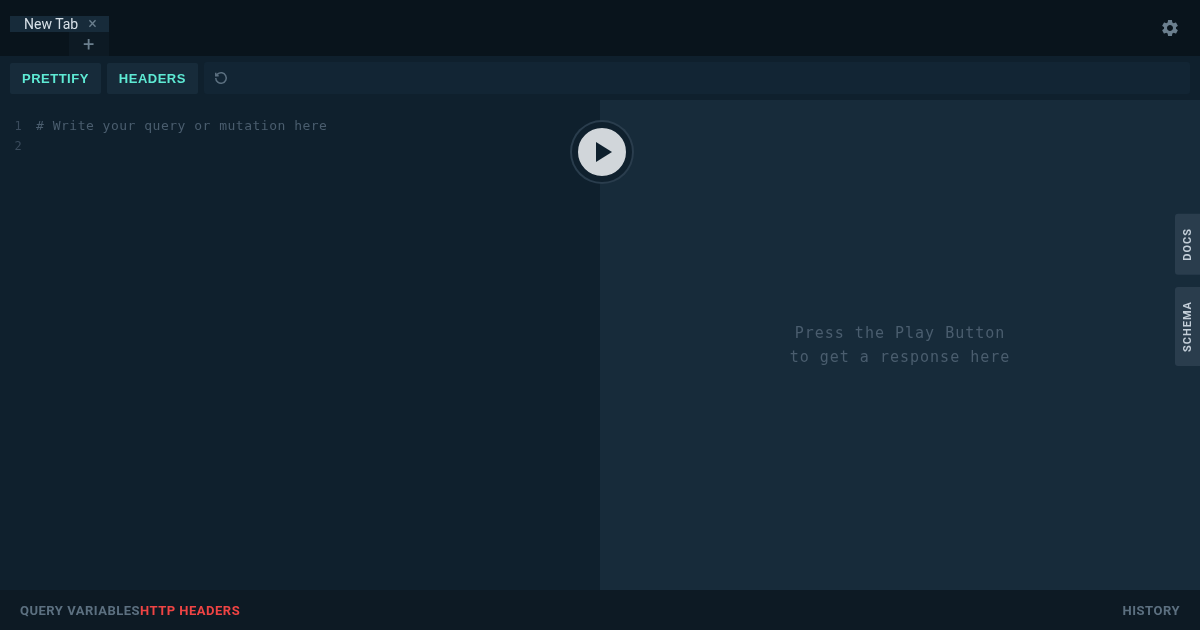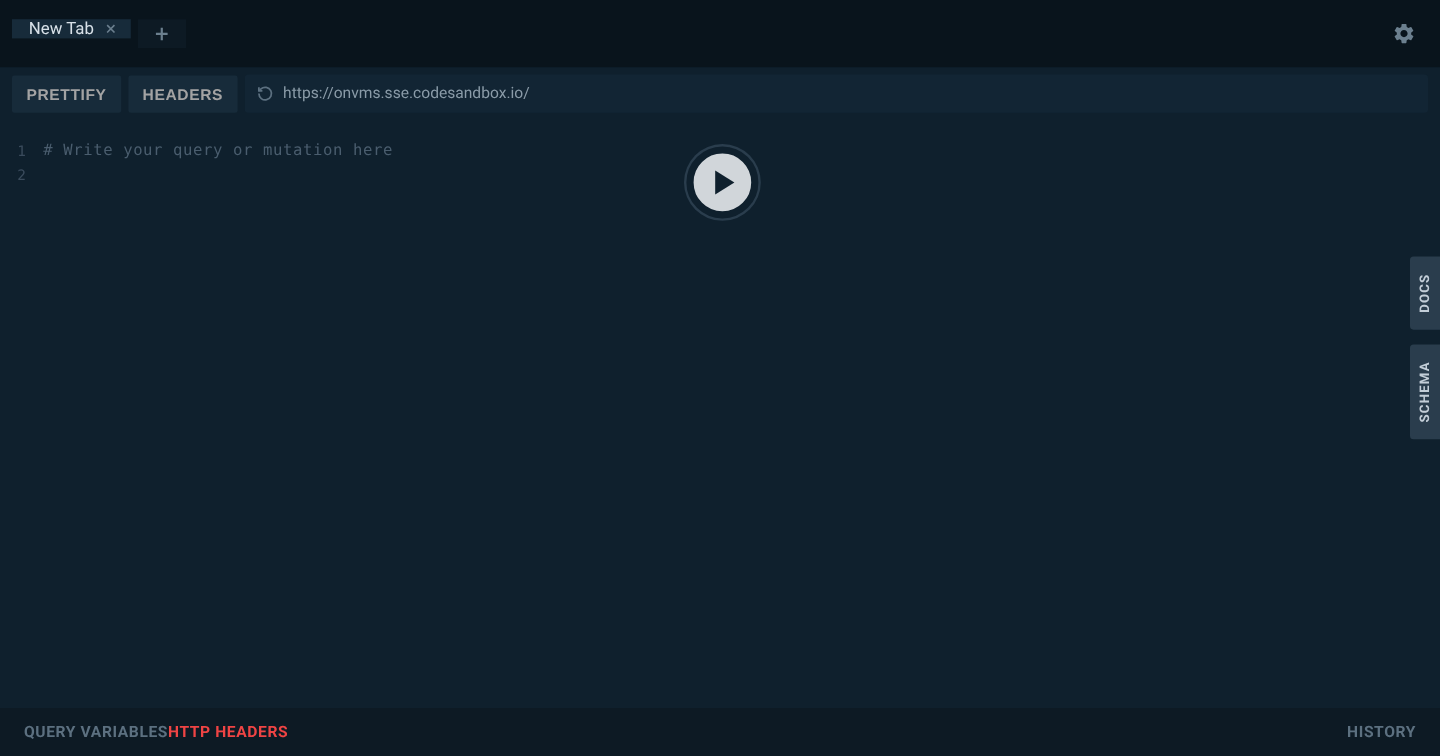--- a/index.html
+++ b/index.html
@@ -15,23 +15,24 @@
 .top-bar {
   height: 56px;
   background: #09141c;
   display: flex;
   align-items: center;
   padding: 0 10px;
   position: relative;
 }
 .tabs {
   display: flex;
-  align-items: flex-start;
+  align-items: flex-end;
   height: 40px;
   margin-top: 16px;
+  flex-direction: column;
 }
 .tab {
   display: flex;
   align-items: center;
   padding: 0 12px 0 14px;
   background: #172b3a;
   color: #d8e1e8;
   font-size: 14px;
   gap: 10px;
   cursor: pointer;
@@ -63,21 +64,21 @@
 .toolbar {
   height: 44px;
   background: #0f202d;
   display: flex;
   align-items: center;
   padding: 8px 10px;
   gap: 6px;
 }
 .btn {
   background: #172b3a;
-  color: #a3a3a3;
+  color: #5eead4;
   font-size: 13px;
   font-weight: 700;
   letter-spacing: 0.5px;
   padding: 8px 12px;
   border: none;
   cursor: pointer;
   border-radius: 2px;
 }
 .btn.copy-curl {
   background: transparent;
@@ -240,34 +241,39 @@
 <div class="toolbar">
   <button class="btn">PRETTIFY</button>
   <button class="btn">HEADERS</button>
   <div class="url-bar">
     <span class="reload-icon">
       <svg width="14" height="14" viewBox="0 0 24 24" fill="none" stroke="currentColor" stroke-width="2.5">
           <path d="M3 12a9 9 0 1 0 3-6.7L3 8"></path>
           <polyline points="3 3 3 8 8 8"></polyline>
         </svg>
     </span>
-    <input class="url-input" value="https://onvms.sse.codesandbox.io/" style="">
   </div>
 </div>
 
 <div class="main">
   <div class="editor-pane">
     <div class="gutter">
       <div>1</div>
       <div>2</div>
     </div>
     <div class="code">
       <div># Write your query or mutation here</div>
     </div>
   </div>
+  <div class="response-pane">
+    <div class="placeholder-text">
+      <div>Press the Play Button</div>
+      <div>to get a response here</div>
+    </div>
+  </div>
 </div>
 
 <div class="play-button">
   <div class="play-triangle"></div>
 </div>
 
 <div class="side-tabs">
   <div class="side-tab">DOCS</div>
   <div class="side-tab">SCHEMA</div>
 </div>

